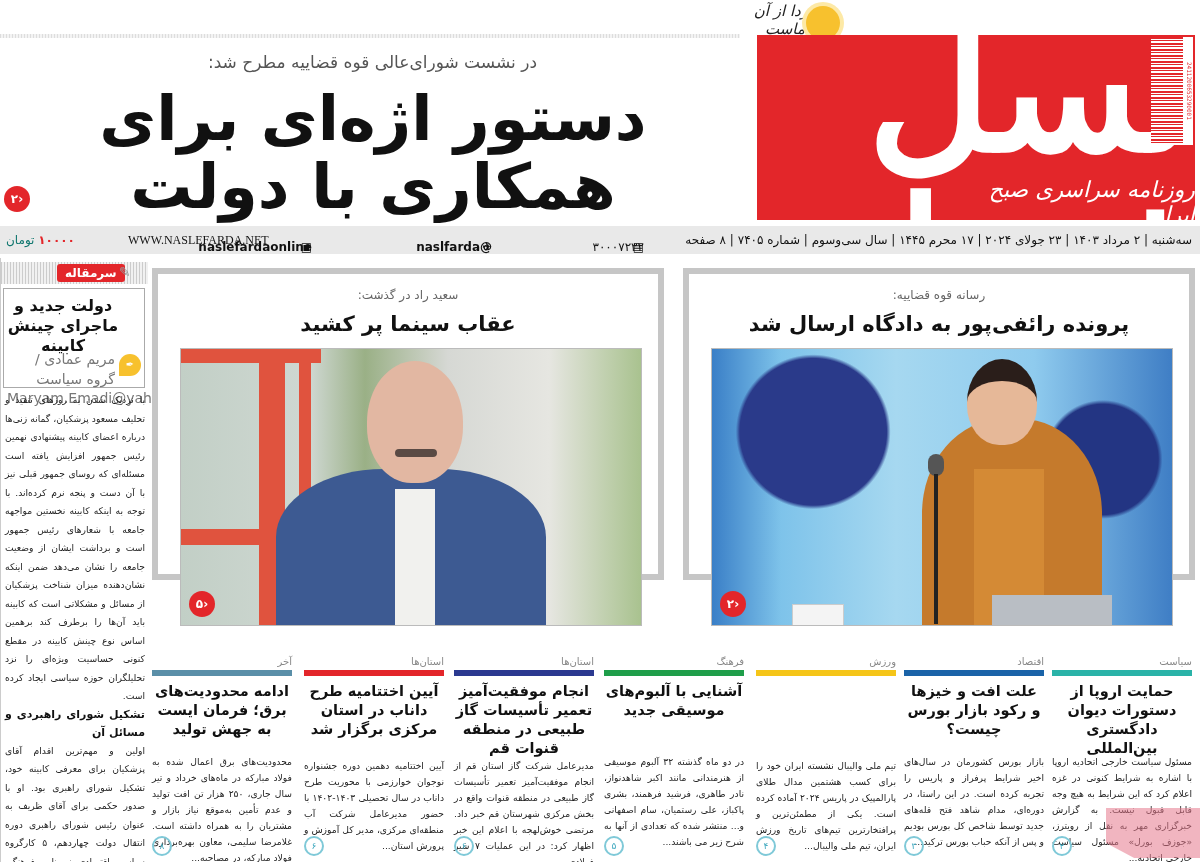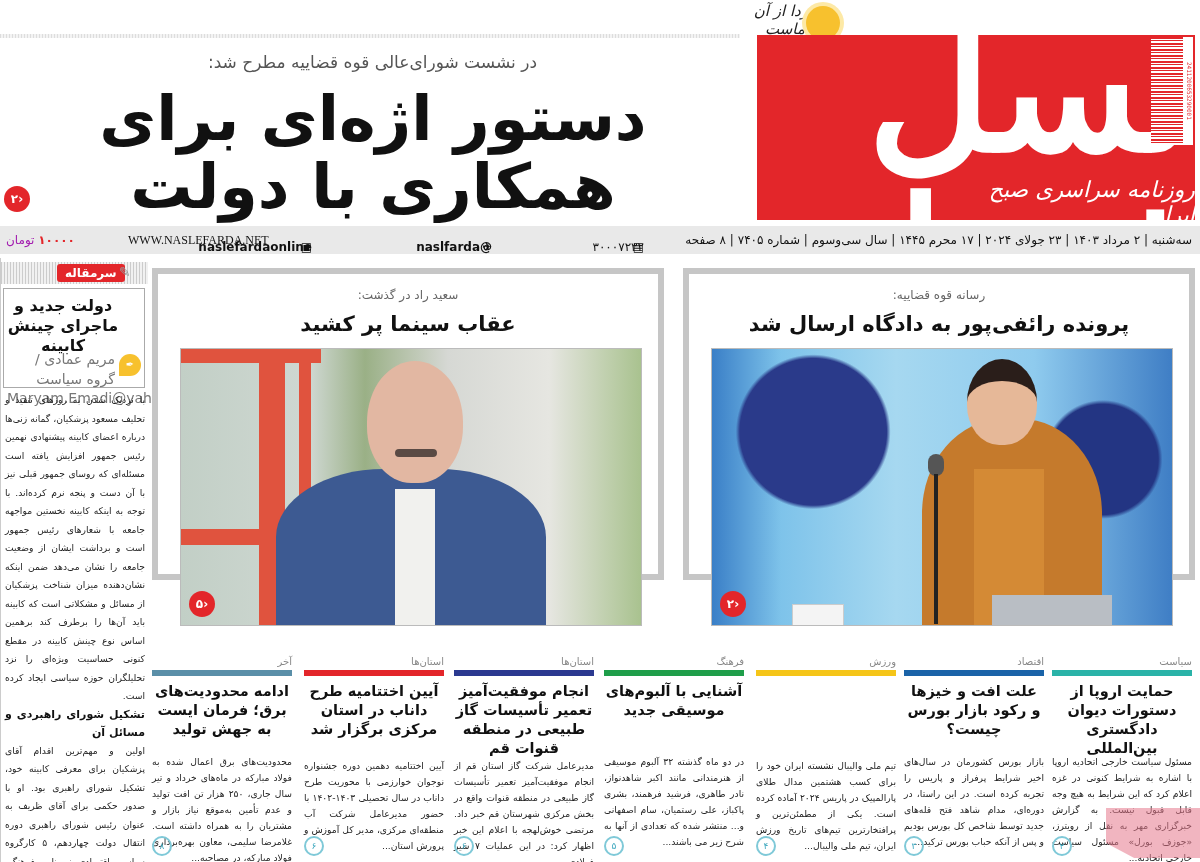--- a/index.html
+++ b/index.html
@@ -17,21 +17,21 @@
 .sun{position:absolute;left:806px;top:6px;width:34px;height:34px;border-radius:50%;background:#f7c12e;box-shadow:0 0 0 4px #fde9a6}
 .slogan{position:absolute;left:740px;top:2px;width:90px;font-family:"DejaVu Serif",serif;font-style:italic;font-size:15px;color:#222;text-align:center}
 .kicker{position:absolute;left:200px;top:52px;width:345px;text-align:center;font-size:17px;color:#555}
 .headline{position:absolute;left:6px;top:85px;width:734px;text-align:center;font-size:62px;font-weight:bold;letter-spacing:-2px;color:#111;line-height:1.1}
 .badge{display:inline-flex;align-items:center;justify-content:center;width:26px;height:26px;border-radius:50%;background:#e3262a;color:#fff;font-size:12px;font-weight:bold}
 .main-badge{position:absolute;left:4px;top:186px}
 
 .info-bar{position:absolute;left:0;top:226px;width:1200px;height:28px;background:#e9e9e9;display:flex;align-items:center;font-size:12px;color:#111}
 .info-bar span{position:absolute;white-space:nowrap}
 .price{left:6px;color:#e3262a}
-.price em{font-style:normal;color:#a21caf}
+.price em{font-style:normal;color:#0f766e}
 .site{left:128px;font-family:"Liberation Serif",serif;font-size:12px}
 .insta{left:312px;font-weight:bold}
 .tele{left:492px;font-weight:bold}
 .phone{left:644px}
 .date{right:8px}
 
 .ed-col{position:absolute;left:0;top:258px;width:147px;height:604px;border-left:1px solid #ccc}
 .ed-header{position:absolute;left:0;top:4px;width:147px;height:22px;background:repeating-linear-gradient(90deg,#ccc 0 1px,#f1f1f1 1px 3px)}
 .ed-tag{position:absolute;left:56px;top:2px;background:#e3262a;color:#fff;font-size:12px;padding:2px 8px;border-radius:3px;font-weight:bold}
 .ed-feather{position:absolute;left:118px;top:2px;color:#999;font-size:14px}

